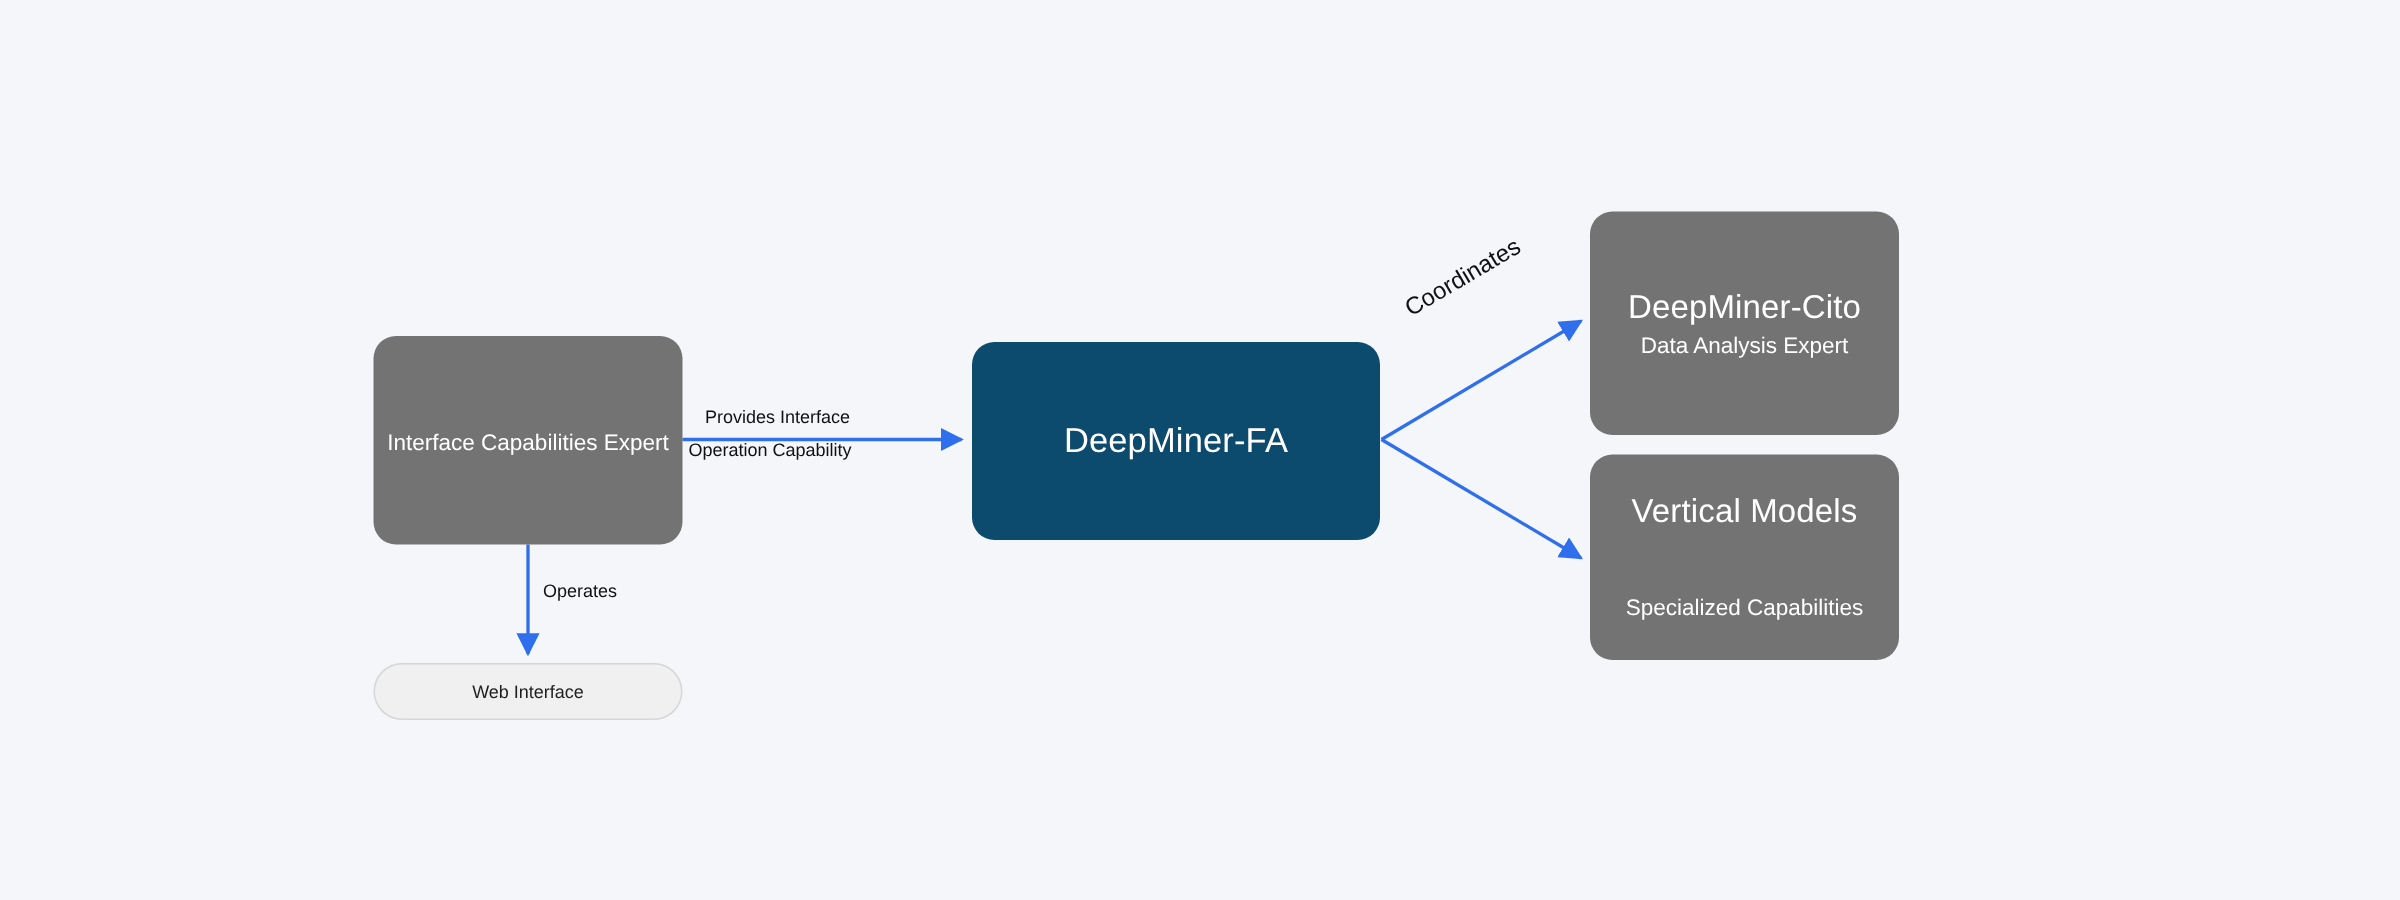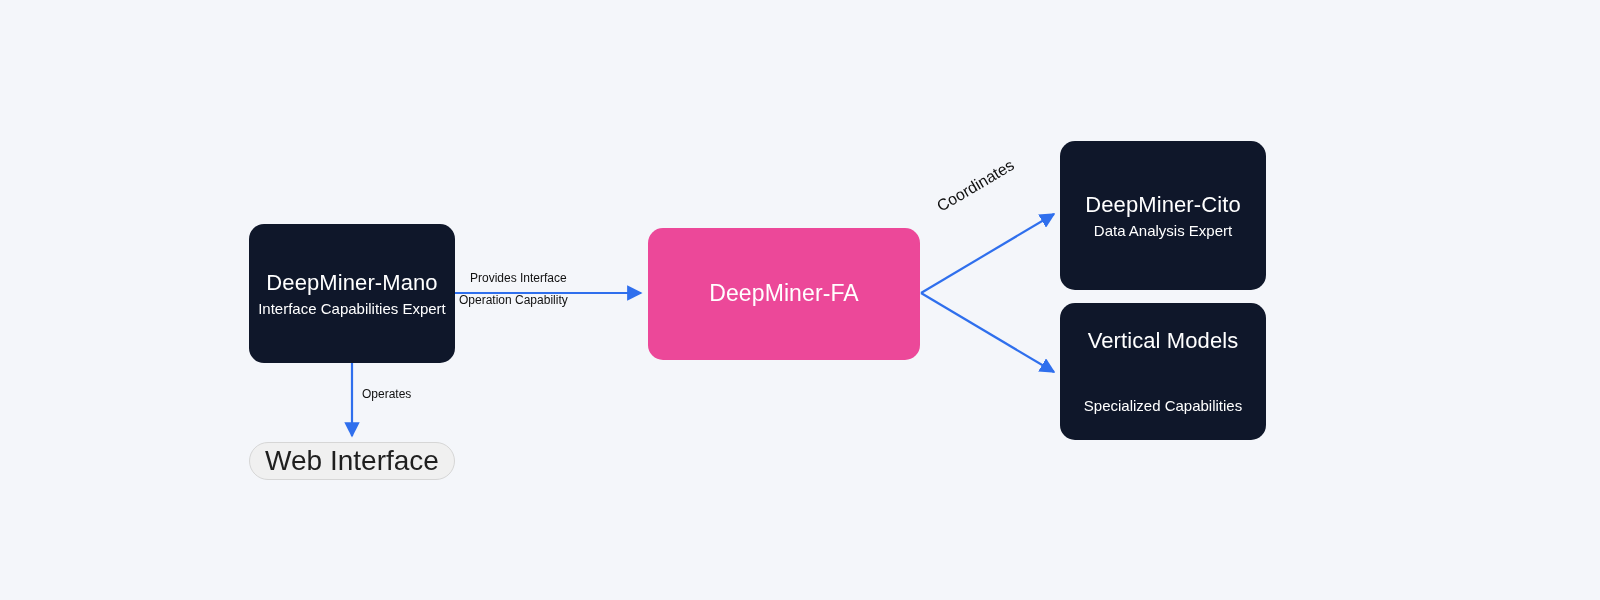--- a/index.html
+++ b/index.html
@@ -45,22 +45,22 @@
     font-weight: 400;
     letter-spacing: 0.1px;
     white-space: nowrap;
   }
   .node .subtitle {
     font-size: 15px;
     font-weight: 400;
     margin-top: 4px;
     max-width: 190px;
   }
-  .node.primary  { background: #0f172a; }
-  .node.accent   { background: #ec4899; }
+  .node.primary  { background: #737373; }
+  .node.accent   { background: #0c4a6e; }
 
   #node-mano {
     left: 249px; top: 224px; width: 206px; height: 139px;
   }
   #node-fa {
     left: 648px; top: 228px; width: 272px; height: 132px;
   }
   #node-fa .title { font-size: 23px; }
   #node-fa .subtitle { font-size: 16px; max-width: 240px; }
   #node-cito {
@@ -77,21 +77,21 @@
     left: 249px; top: 442px;
     width: 206px; height: 38px;
     box-sizing: border-box;
     background: #f0f0f0;
     border: 1px solid #d6d6d6;
     border-radius: 19px;
     display: flex;
     align-items: center;
     justify-content: center;
     color: #1f1f1f;
-    font-size: 28px;
+    font-size: 12px;
   }
 
   .edge-label {
     position: absolute;
     color: #111111;
     font-size: 12px;
     white-space: nowrap;
     background: transparent;
   }
   #label-provides {
@@ -125,21 +125,20 @@
     <line x1="455" y1="293" x2="641" y2="293" stroke="#2f6fed" stroke-width="2.2" marker-end="url(#arrow)"></line>
 
     <line x1="352" y1="363" x2="352" y2="436" stroke="#2f6fed" stroke-width="2.2" marker-end="url(#arrow)"></line>
 
     <line x1="921" y1="293" x2="1054" y2="214" stroke="#2f6fed" stroke-width="2.2" marker-end="url(#arrow)"></line>
 
     <line x1="921" y1="293" x2="1054" y2="372" stroke="#2f6fed" stroke-width="2.2" marker-end="url(#arrow)"></line>
   </svg>
 
   <div class="node primary" id="node-mano">
-    <div class="title">DeepMiner-Mano</div>
     <div class="subtitle">Interface Capabilities Expert</div>
   </div>
 
   <div class="node accent" id="node-fa">
     <div class="title">DeepMiner-FA</div>
   </div>
 
   <div class="node primary" id="node-cito">
     <div class="title">DeepMiner-Cito</div>
     <div class="subtitle">Data Analysis Expert</div>

